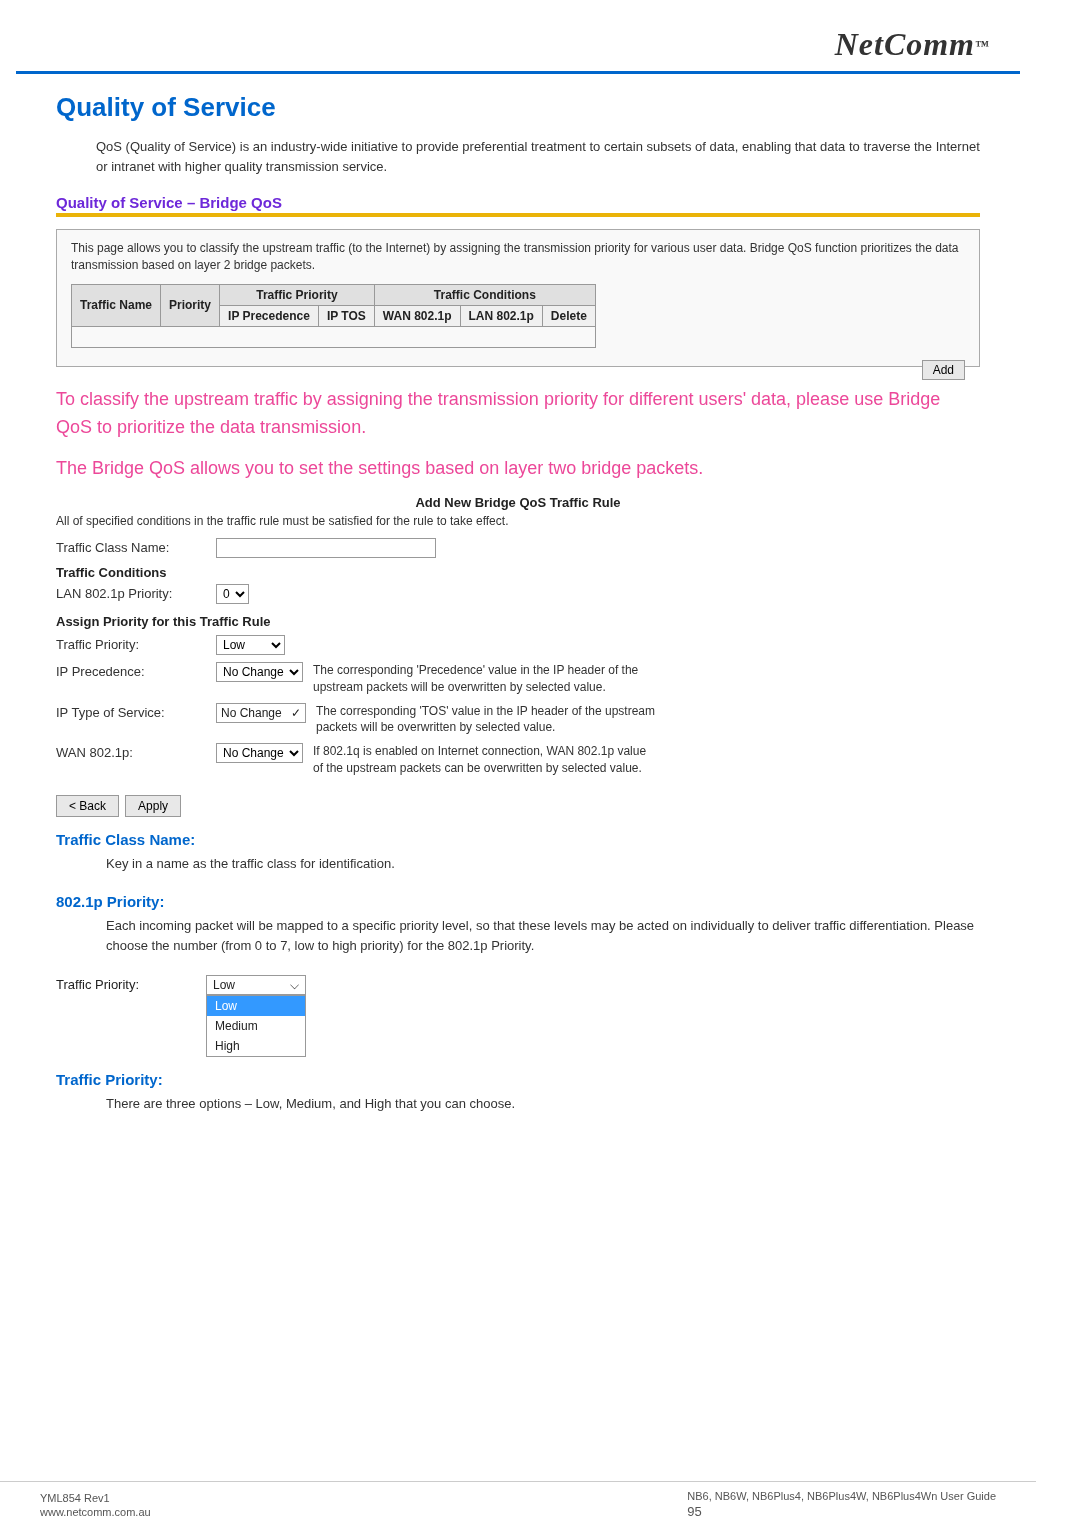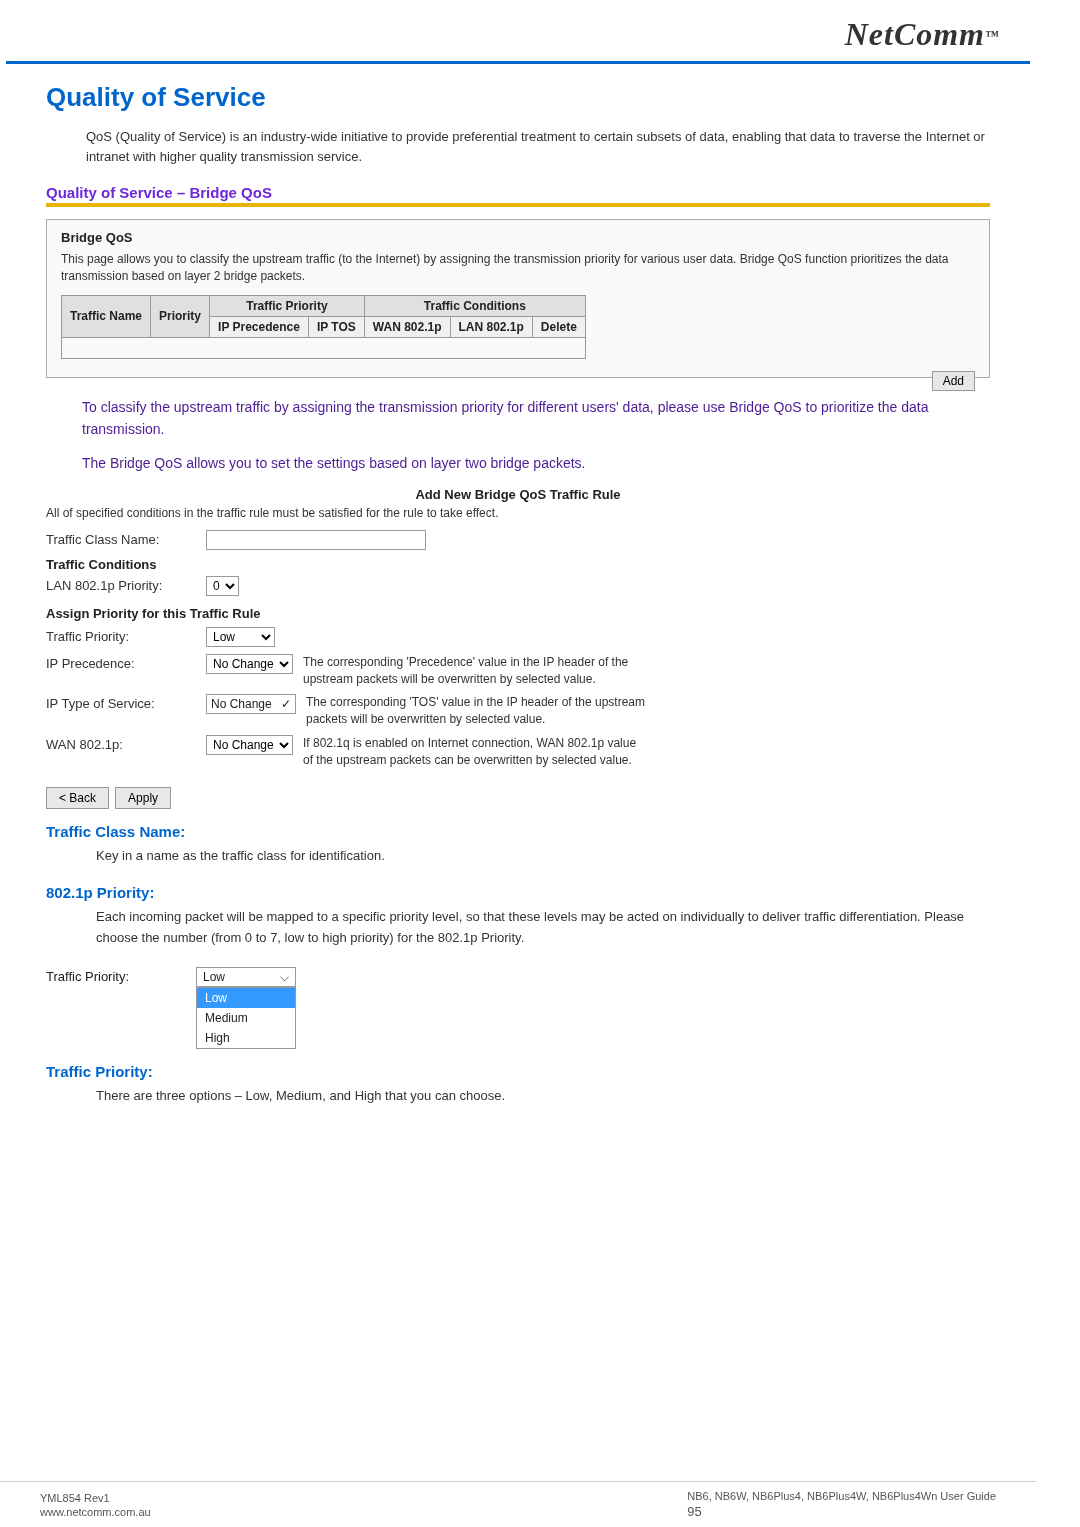--- a/index.html
+++ b/index.html
@@ -8,21 +8,21 @@
       font-size: 13px;
       color: #222;
       background: #fff;
       width: 1080px;
       min-height: 1527px;
       position: relative;
     }
     .page-wrapper {
       width: 1036px;
       min-height: 1527px;
-      padding: 6px;
+      padding: 16px;
       position: relative;
     }
     
     .header {
       display: flex;
       justify-content: flex-end;
       padding: 10px 30px 0 30px;
       border-bottom: 3px solid #0066cc;
     }
     .logo-text {
@@ -109,25 +109,24 @@
       padding: 2px 10px;
       background: #e8e8e8;
       border: 1px solid #999;
       cursor: pointer;
       font-size: 12px;
       margin-top: 4px;
       float: right;
     }
 
     .body-text {
-      font-size: 14px;
-      color: #4c1d95;
+      font-size: 18px;
+      color: #ec4899;
       margin-bottom: 12px;
       line-height: 1.6;
-      margin-left: 36px;
     }
 
     
     .form-section {
       border: 0;
       margin-bottom: 14px;
     }
     .form-section-title {
       font-weight: bold;
       font-size: 13px;
@@ -285,21 +284,20 @@
 
   <div class="content">
 
     <div class="page-title">Quality of Service</div>
 
     <div class="intro-text">QoS (Quality of Service) is an industry-wide initiative to provide preferential treatment to certain subsets of data, enabling that data to traverse the Internet or intranet with higher quality transmission service.</div>
 
     <div class="section-title">Quality of Service – Bridge QoS</div>
 
     <div class="bridge-qos-box">
-      <div class="bridge-qos-box-title">Bridge QoS</div>
       <div class="bridge-qos-desc">This page allows you to classify the upstream traffic (to the Internet) by assigning the transmission priority for various user data. Bridge QoS function prioritizes the data transmission based on layer 2 bridge packets.</div>
 
       <table class="traffic-table">
         <thead>
           <tr>
             <th class="col-header-main" rowspan="2">Traffic Name</th>
             <th class="col-header-main" rowspan="2">Priority</th>
             <th class="col-header-main" colspan="2">Traffic Priority</th>
             <th class="col-header-main" colspan="3">Traffic Conditions</th>
           </tr>

